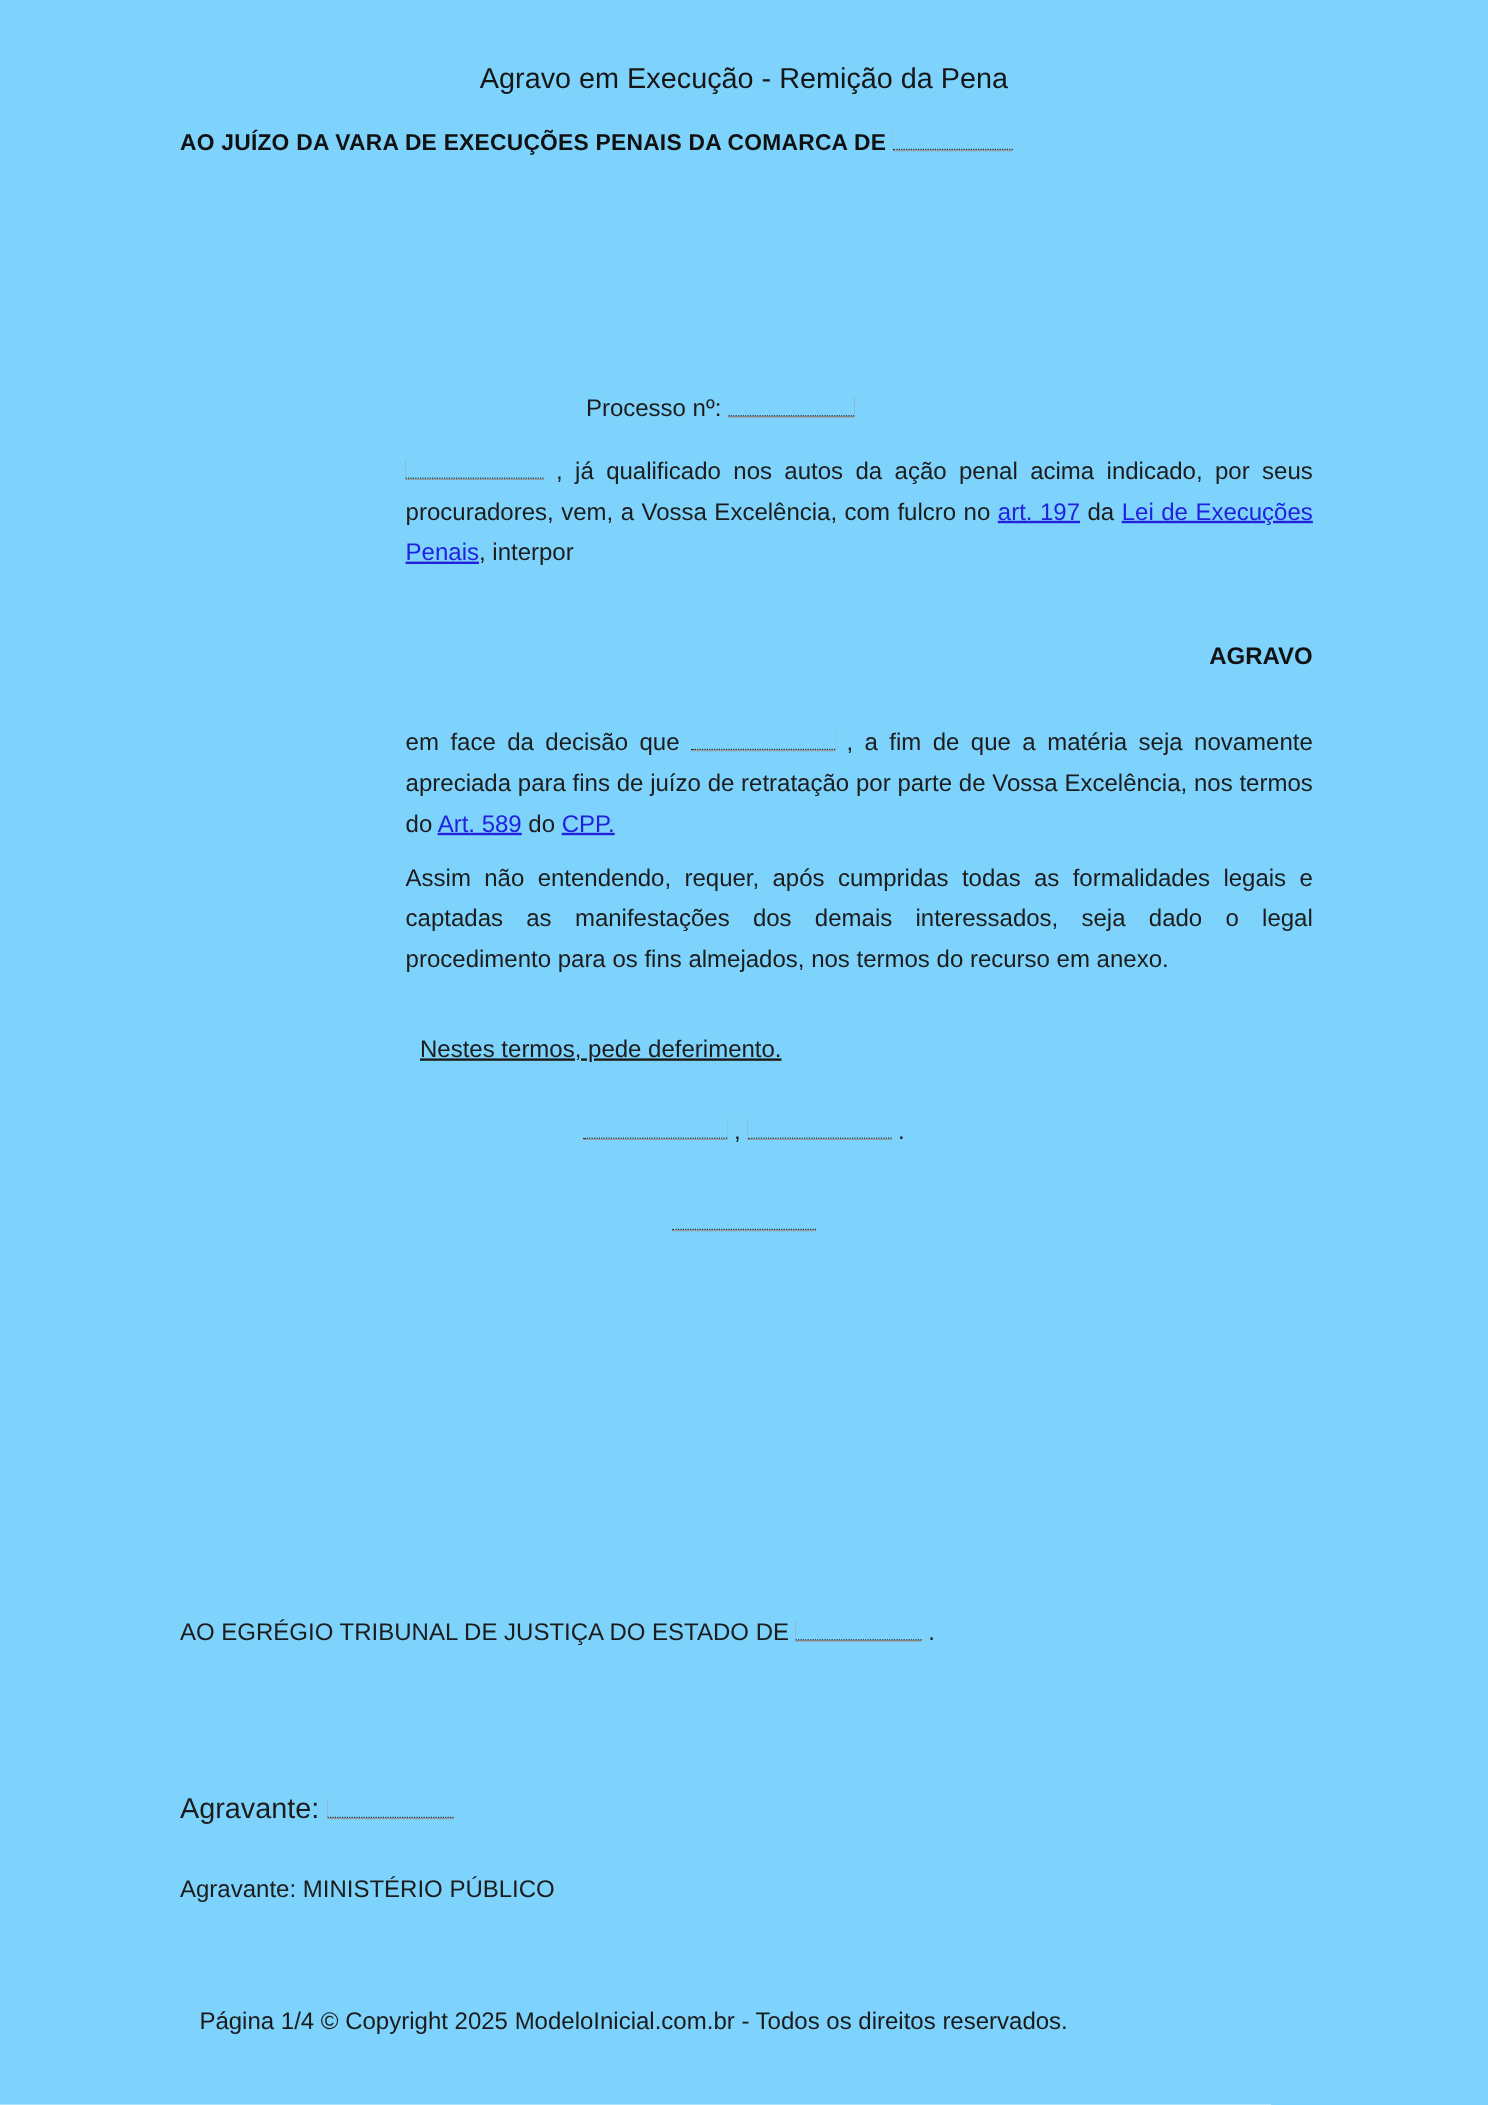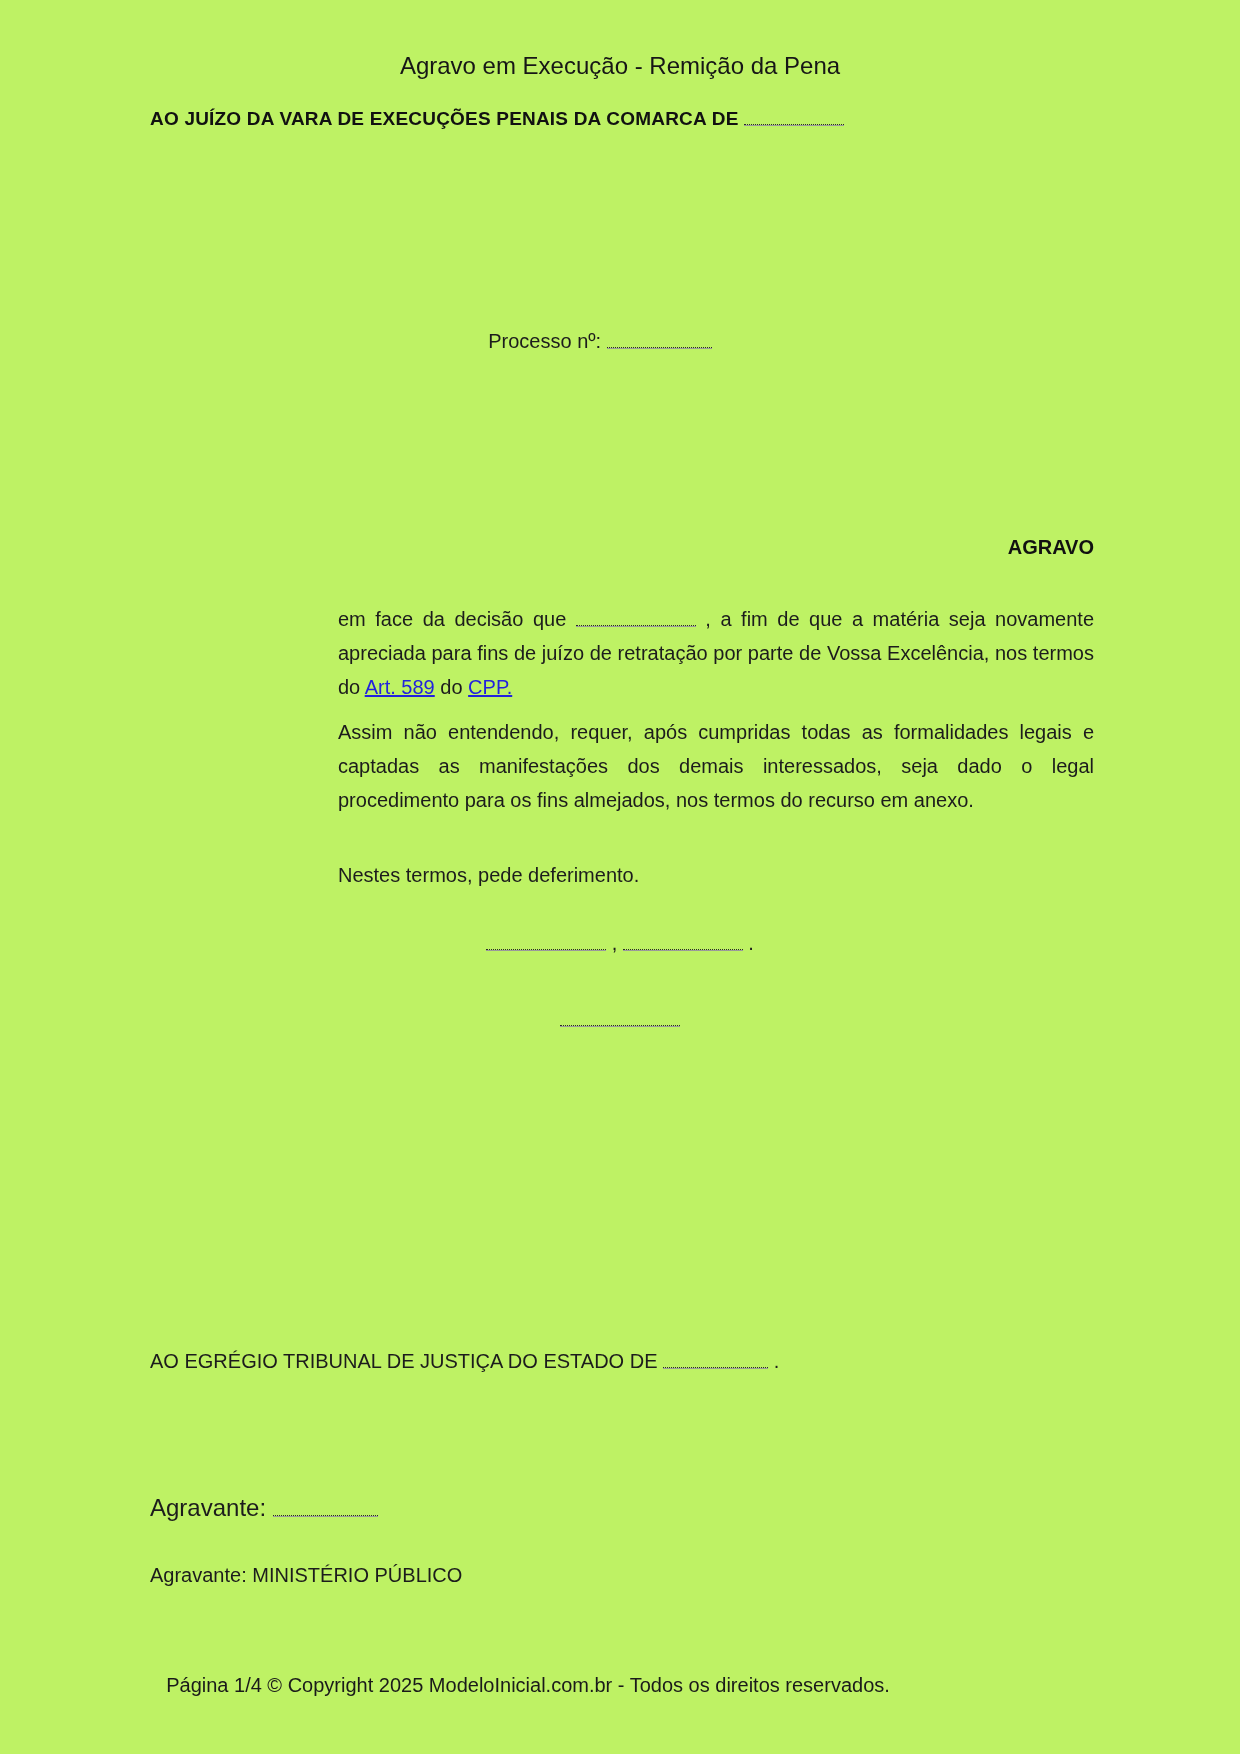--- a/index.html
+++ b/index.html
@@ -4,21 +4,21 @@
 <style>
   html, body {
     margin: 0;
     padding: 0;
     background: #ffffff;
   }
   .page {
     position: relative;
     width: 1240px;
     height: 1754px;
-    background: #bef264;
+    background: #7dd3fc;
     font-family: "Liberation Sans", "DejaVu Sans", sans-serif;
     color: #1c1c1c;
     overflow: hidden;
   }
   .abs { position: absolute; }
 
   .doc-title {
     top: 52px;
     left: 0;
     width: 1240px;
@@ -56,23 +56,24 @@
     width: 756px;
     text-align: right;
     font-size: 20px;
     font-weight: bold;
     color: #111111;
   }
   #para2 { top: 582px; }
   #para3 { top: 695px; }
   .closing-line {
     top: 864px;
-    left: 338px;
+    left: 350px;
     width: 756px;
     font-size: 20px;
+    text-decoration: underline;
   }
   .sig-line-1 {
     top: 932px;
     left: 0;
     width: 1240px;
     text-align: center;
     font-size: 20px;
   }
   .sig-line-2 {
     top: 1008px;
@@ -137,20 +138,23 @@
   <div class="abs court-heading">
     <span>AO JUÍZO DA VARA DE EXECUÇÕES PENAIS DA COMARCA DE</span>
     <span class="blank w100"></span>
   </div>
 
   <div class="abs processo-line">
     <span>Processo nº:</span>
     <span class="blank w105"></span>
   </div>
 
+  <p class="abs body-block" id="para1">
+    <span class="blank w115"></span><span> , já qualificado nos autos da ação penal acima indicado, por seus procuradores, vem, a Vossa Excelência, com fulcro no </span><a class="doclink">art. 197</a><span> da </span><a class="doclink">Lei de Execuções Penais</a><span>, interpor</span>
+  </p>
 
   <div class="abs agravo-heading">AGRAVO</div>
 
   <p class="abs body-block" id="para2">
     <span>em face da decisão que </span><span class="blank w120"></span><span> , a fim de que a matéria seja novamente apreciada para fins de juízo de retratação por parte de Vossa Excelência, nos termos do </span><a class="doclink">Art. 589</a><span> do </span><a class="doclink">CPP.</a>
   </p>
 
   <p class="abs body-block" id="para3">Assim não entendendo, requer, após cumpridas todas as formalidades legais e captadas as manifestações dos demais interessados, seja dado o legal procedimento para os fins almejados, nos termos do recurso em anexo.</p>
 
   <div class="abs closing-line">Nestes termos, pede deferimento.</div>

